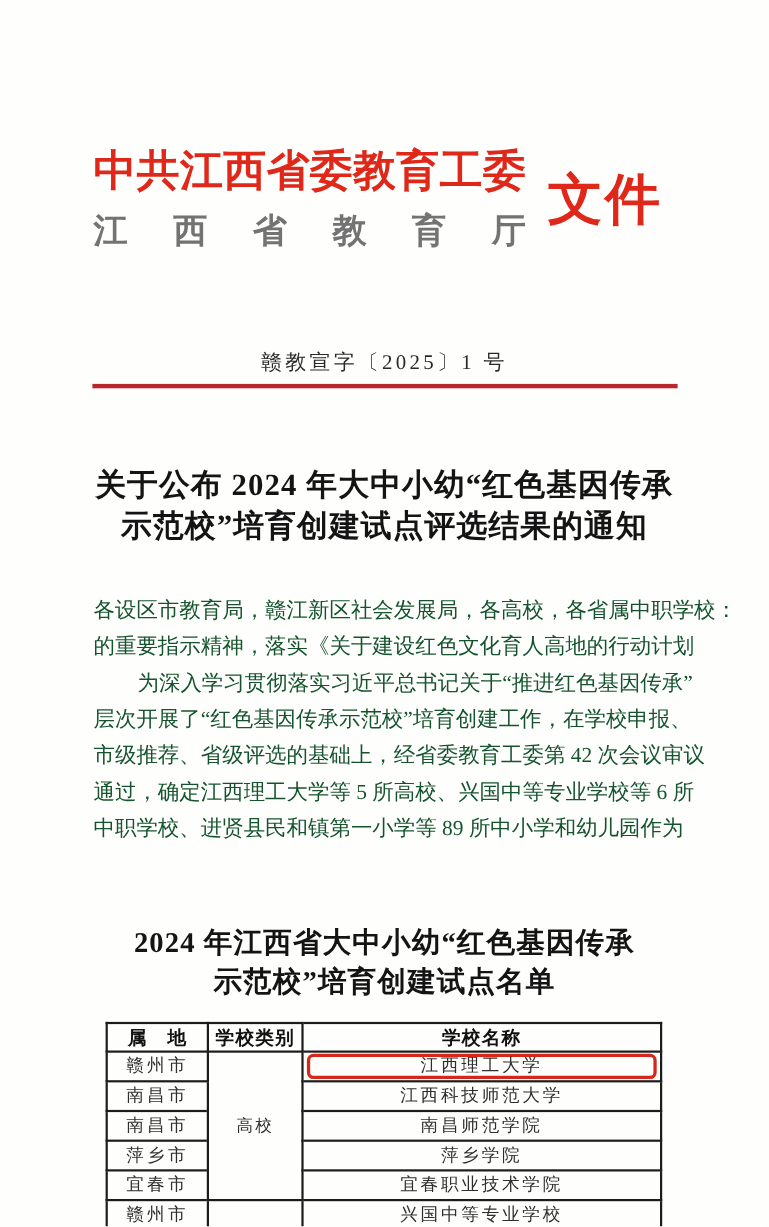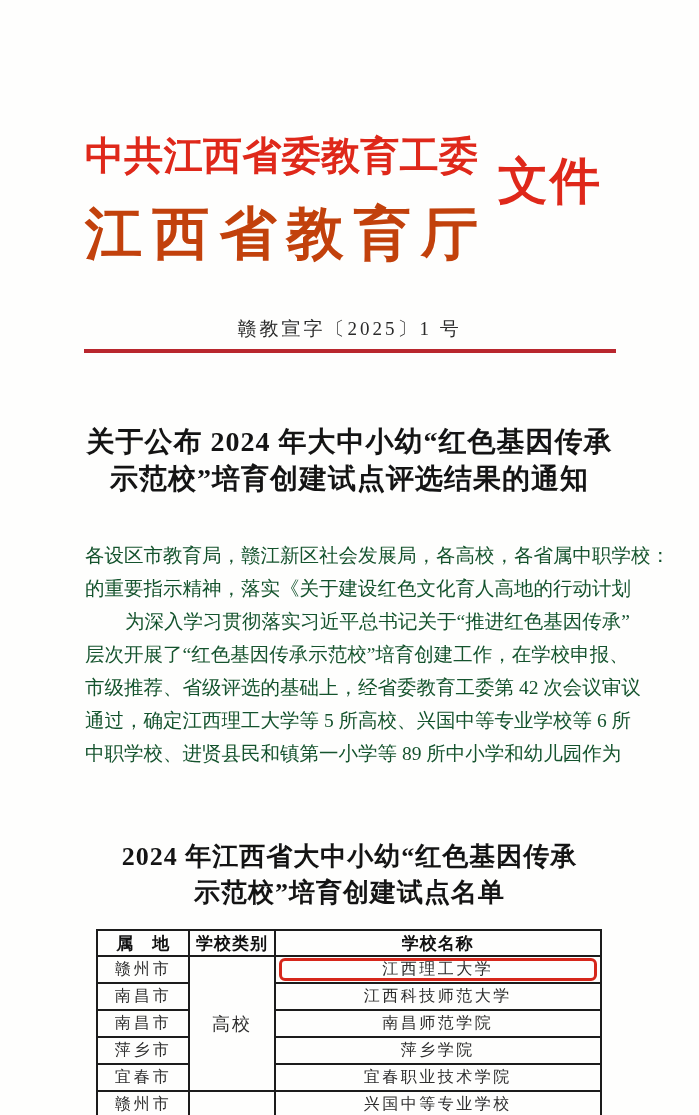--- a/index.html
+++ b/index.html
@@ -14,22 +14,21 @@
   }
 
   
   .org-block { position: absolute; left: 85px; top: 130px; width: 393px; }
   .org-line1 {
     font-size: 39px; font-weight: bold; color: #df281a;
     white-space: nowrap; text-align: justify; text-align-last: justify;
     width: 100%; line-height: 52px;
   }
   .org-line2 {
-    margin-top: 24px;
-    font-size: 57px; font-weight: bold; color: #c2410c;
+    font-size: 31px; font-weight: bold; color: #737373;
     white-space: nowrap; text-align: justify; text-align-last: justify;
     width: 100%; line-height: 56px;
   }
   .doc-type {
     position: absolute; left: 498px; top: 153px;
     font-size: 50px; font-weight: bold; color: #df281a;
     letter-spacing: 2px; line-height: 56px;
   }
 
   
@@ -78,21 +77,21 @@
   .school-table th {
     height: 24px; font-size: 17px; font-weight: bold; color: #111;
     letter-spacing: 1px;
     margin-left: 36px;
   }
   .school-table td { height: 25px; font-size: 16px; color: #2e2e2e; }
   .col-city  { width: 92px; }
   .col-cat   { width: 85px; }
   .col-name  { width: 325px; }
   td.city-cell   { letter-spacing: 3px; }
-  td.cat-cell    { letter-spacing: 2px; font-size: 18px; }
+  td.cat-cell    { letter-spacing: 2px; font-size: 15px; }
   td.school-cell { letter-spacing: 2.5px; position: relative; }
   .highlight-box {
     position: absolute; left: 3px; right: 3px; top: 1px; bottom: 1px;
     border: 3px solid #d6271b; border-radius: 6px;
     display: flex; align-items: center; justify-content: center;
     letter-spacing: 2.5px;
   }
 </style>
 </head>
 <body>

